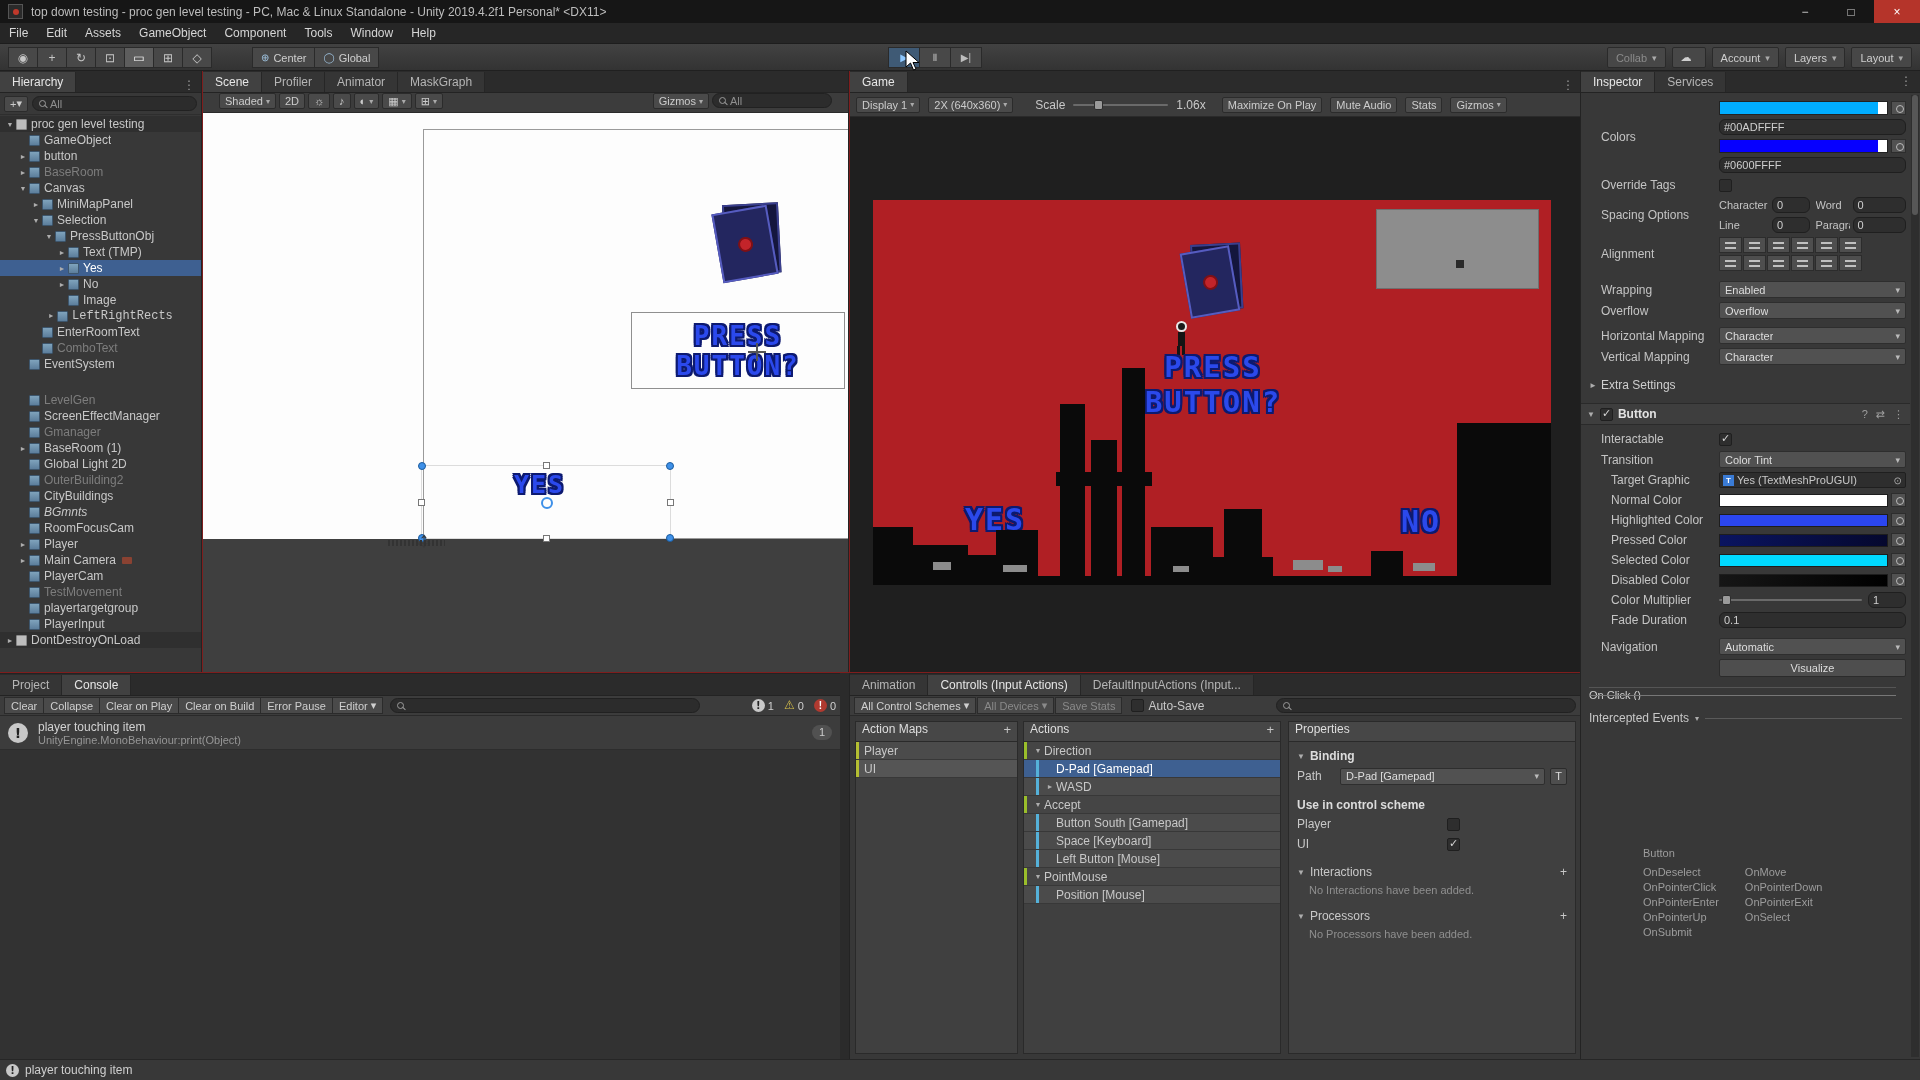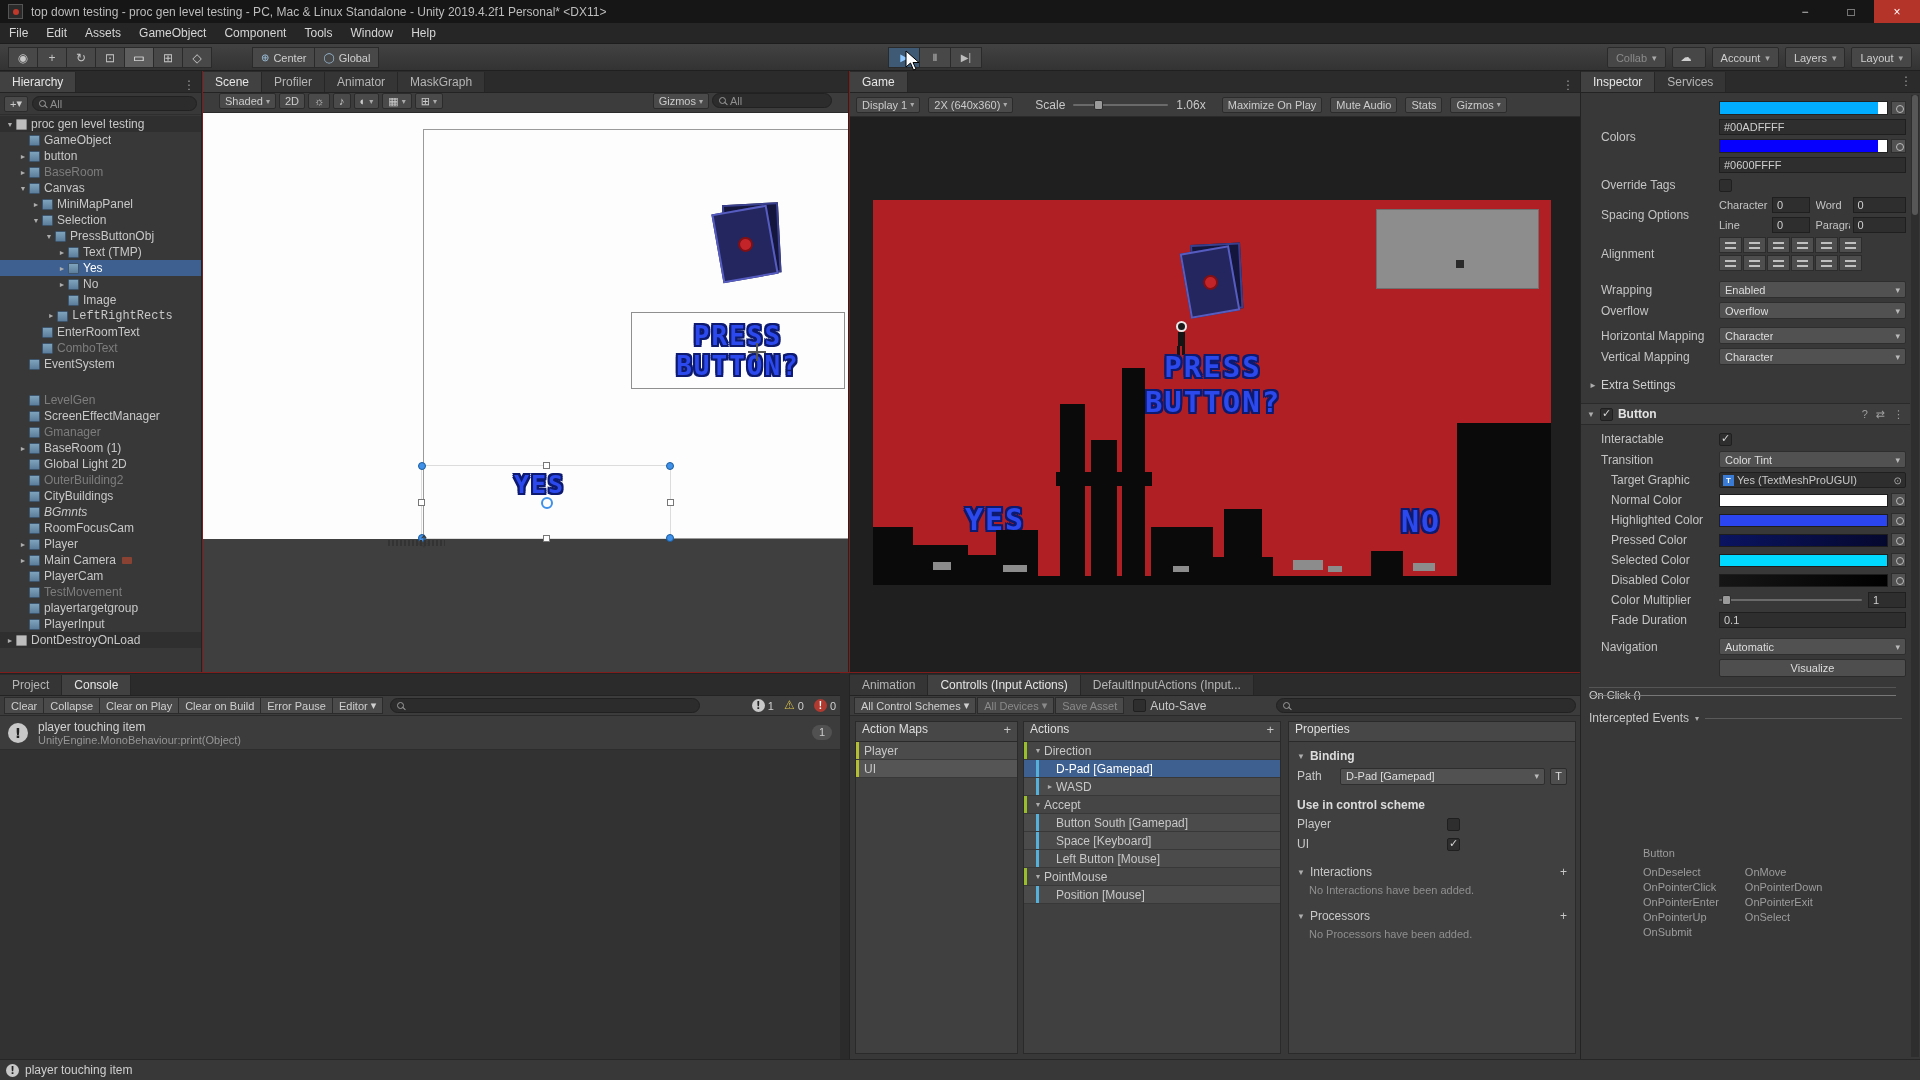--- a/index.html
+++ b/index.html
@@ -36,21 +36,21 @@
 .tab.active{background:#414141;color:#e6e6e6}
 .tabdots{margin-left:auto;padding:0 6px;color:#9a9a9a}
 .search{height:15px;background:#2c2c2c;border:1px solid #212121;border-radius:8px;display:flex;align-items:center;padding:0 6px;color:#8f8f8f;font-size:11px;gap:4px}
 .mag{width:7px;height:7px;border:1px solid #999;border-radius:50%;position:relative;flex:none}
 .mag::after{content:"";position:absolute;width:4px;height:1px;background:#999;transform:rotate(45deg);right:-3px;bottom:-1px}
 .dd{height:17px;background:#515151;border:1px solid #2e2e2e;border-radius:2px;display:flex;align-items:center;padding:0 5px;font-size:11px;color:#ddd;min-width:0}
 .dd .ddt{overflow:hidden;white-space:nowrap}
 .dd::after{content:"▾";margin-left:auto;color:#bbb;font-size:9px;padding-left:4px}
 .cb{width:13px;height:13px;background:#2e2e2e;border:1px solid #1f1f1f;border-radius:2px;position:relative;flex:none}
 .cb.checked::after,.scheme[data-checked="true"] .cb::after{content:"✓";position:absolute;left:1px;top:-2px;color:#d6d6d6;font-size:11px}
-.nf{height:16px;background:#2e2e2e;border:1px solid #1f1f1f;border-radius:0;padding:0 4px;font-size:11px;color:#cfcfcf;display:flex;align-items:center;overflow:hidden;white-space:nowrap}
+.nf{height:16px;background:#2e2e2e;border:1px solid #1f1f1f;border-radius:6px;padding:0 4px;font-size:11px;color:#cfcfcf;display:flex;align-items:center;overflow:hidden;white-space:nowrap}
 .tbtn{height:17px;padding:0 6px;background:#4a4a4a;border:1px solid #2b2b2b;margin-right:-1px;display:flex;align-items:center;font-size:11px;color:#cfcfcf;white-space:nowrap}
 .tbtn.dim{color:#8a8a8a}
 .dim{color:#7d7d7d}
 .vscroll{position:absolute;width:8px;background:#2e2e2e}
 .vthumb{position:absolute;left:1px;right:1px;background:#575757;border-radius:3px}
 
 .hierarchy{position:absolute;left:0;top:71px;width:202px;height:601px;background:#383838;border-right:1px solid #232323}
 .hsearchrow{position:absolute;left:0;top:22px;right:0;height:22px;display:flex;align-items:center;padding:0 4px;gap:4px;border-bottom:1px solid #2e2e2e}
 .plusbtn{height:16px;padding:0 5px;background:#4a4a4a;border:1px solid #2b2b2b;border-radius:2px;font-size:11px;color:#ccc;display:flex;align-items:center}
 .htree{position:absolute;left:0;top:45px;right:0;bottom:0;overflow:hidden}
@@ -938,21 +938,21 @@
     <div class="tabbar">
 
     <span class="tab">Animation</span>
         <span class="tab active">Controlls (Input Actions)</span>
         <span class="tab">DefaultInputActions (Input...</span>
       </div>
     <div class="iatools">
       <span class="tbtn"><span>All Control Schemes</span>&nbsp;▾</span>
       <span class="tbtn dim"><span>All Devices</span>&nbsp;▾</span>
       <span class="tbtn dim">
-          <span>Save Asset</span>
+          <span>Save Stats</span>
         </span>
       <span style="display:flex;align-items:center;gap:4px;margin-left:8px">
           <span class="cb"></span>
           <span>Auto-Save</span>
         </span>
       <div class="search" style="flex:1;max-width:300px;margin-left:auto">
           <span class="mag"></span>
         </div>
     </div>
     <div class="cols">

